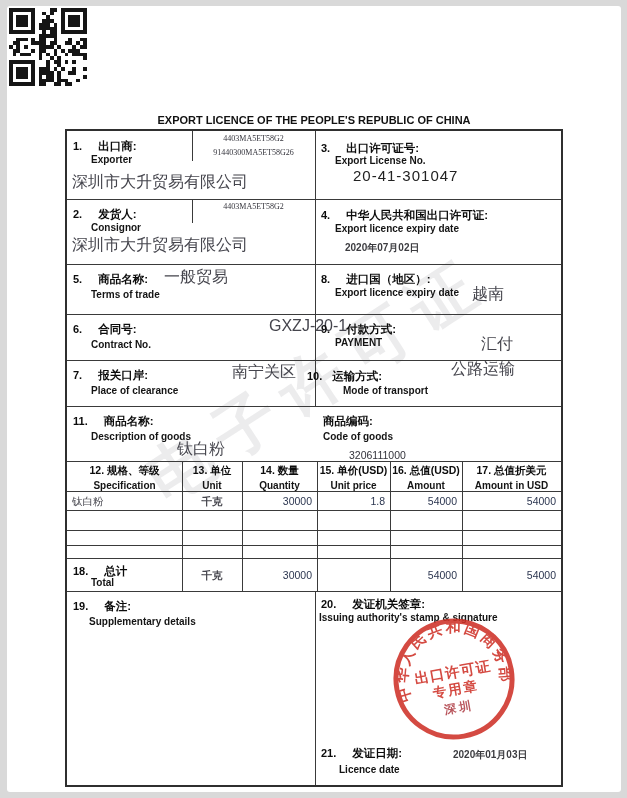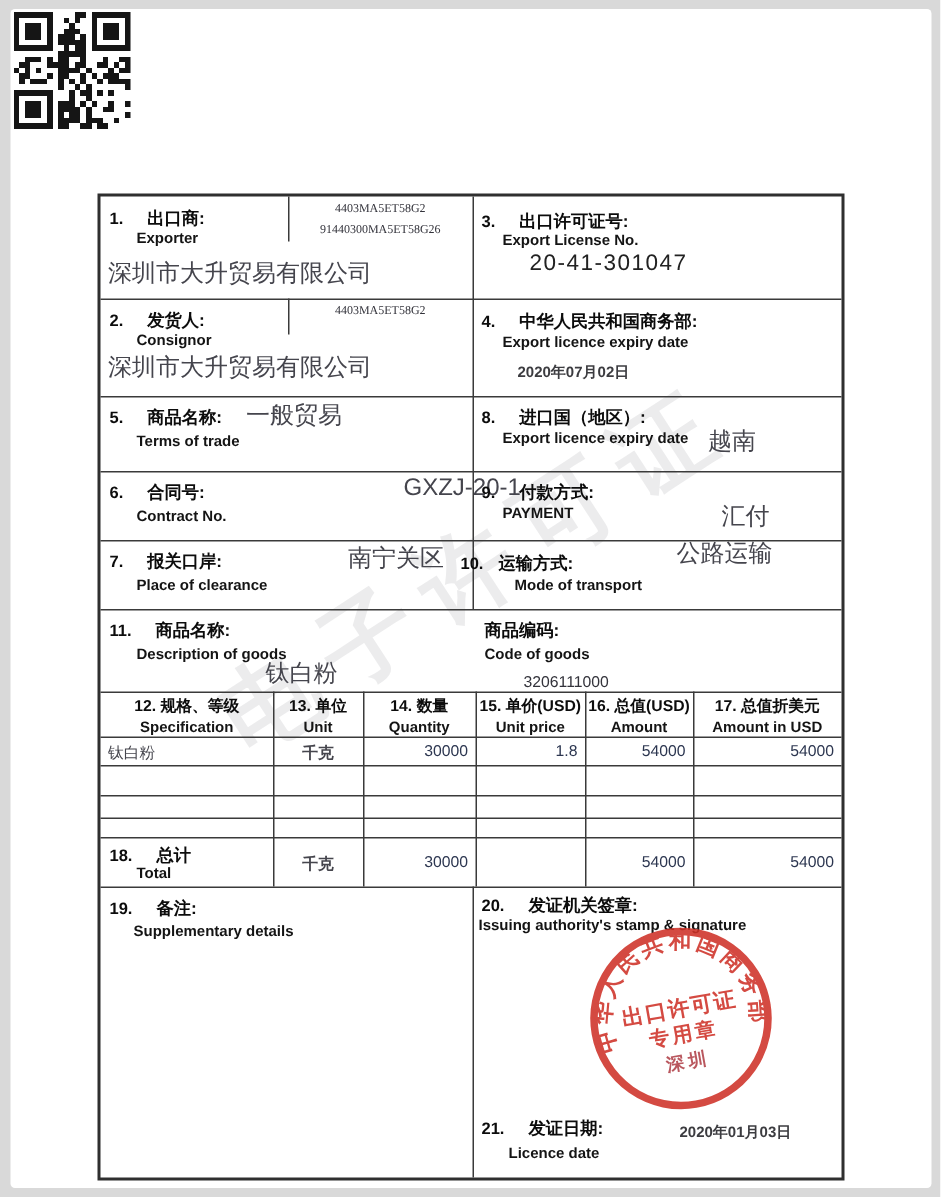--- a/index.html
+++ b/index.html
@@ -182,20 +182,21 @@
             <rect x="8" y="20" width="1" height="1"></rect>
             <rect x="9" y="20" width="1" height="1"></rect>
             <rect x="12" y="20" width="1" height="1"></rect>
             <rect x="13" y="20" width="1" height="1"></rect>
             <rect x="15" y="20" width="1" height="1"></rect>
             <rect x="16" y="20" width="1" height="1"></rect>
           </g>
       </svg>
     </div>
 
+    <div class="title-en">EXPORT LICENCE OF THE PEOPLE'S REPUBLIC OF CHINA</div>
 
     <div class="watermark">电子许可证</div>
 
     <div class="tbl">
 
       <div class="hl" style="top:68px"></div>
       <div class="hl" style="top:133px"></div>
       <div class="hl" style="top:183px"></div>
       <div class="hl" style="top:229px"></div>
       <div class="hl" style="top:275px"></div>
@@ -232,21 +233,21 @@
       <div class="licno" style="left:286px;top:36px">20-41-301047</div>
 
       <div class="fld" style="left:6px;top:73px">
         <span class="no">2.</span><span class="zh">发货人:</span>
       </div>
       <div class="en" style="left:24px;top:91px">Consignor</div>
       <div class="code" style="left:127px;top:71px">4403MA5ET58G2</div>
       <div class="val" style="left:5px;top:104px">深圳市大升贸易有限公司</div>
 
       <div class="fld" style="left:254px;top:74px">
-        <span class="no">4.</span><span class="zh">中华人民共和国商务部:</span>
+        <span class="no">4.</span><span class="zh">中华人民共和国出口许可证:</span>
       </div>
       <div class="en" style="left:268px;top:92px">Export licence expiry date</div>
       <div class="valb" style="left:278px;top:110px">2020年07月02日</div>
 
       <div class="fld" style="left:6px;top:138px">
         <span class="no">5.</span><span class="zh">商品名称:</span>
       </div>
       <div class="en" style="left:24px;top:158px">Terms of trade</div>
       <div class="val" style="left:97px;top:136px">一般贸易</div>
 

